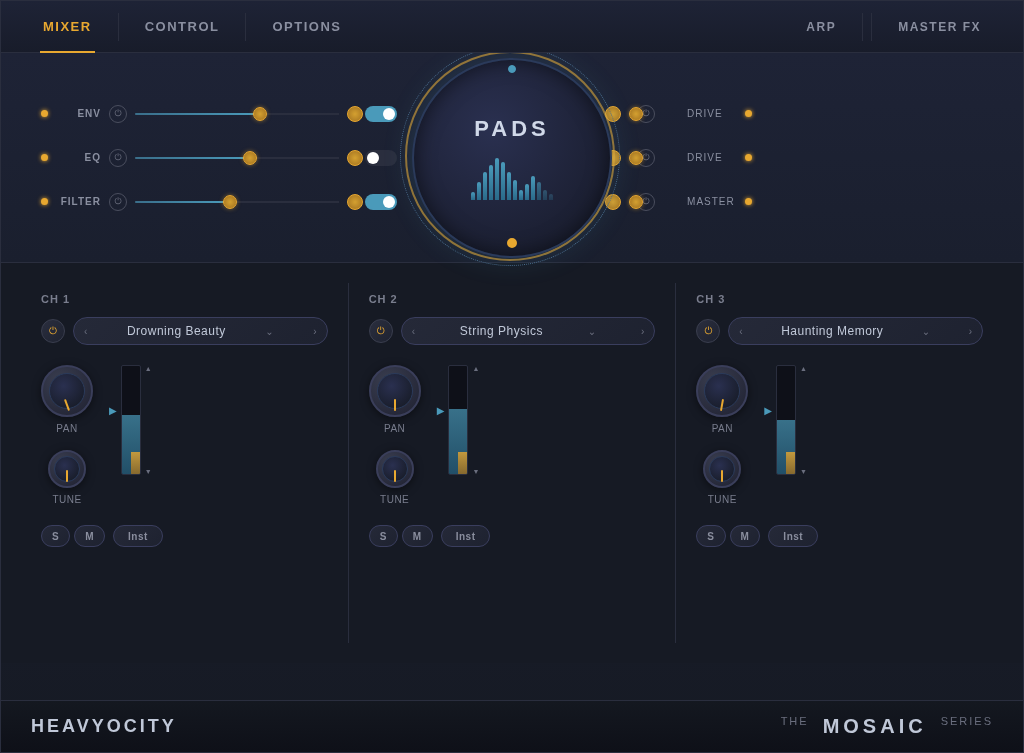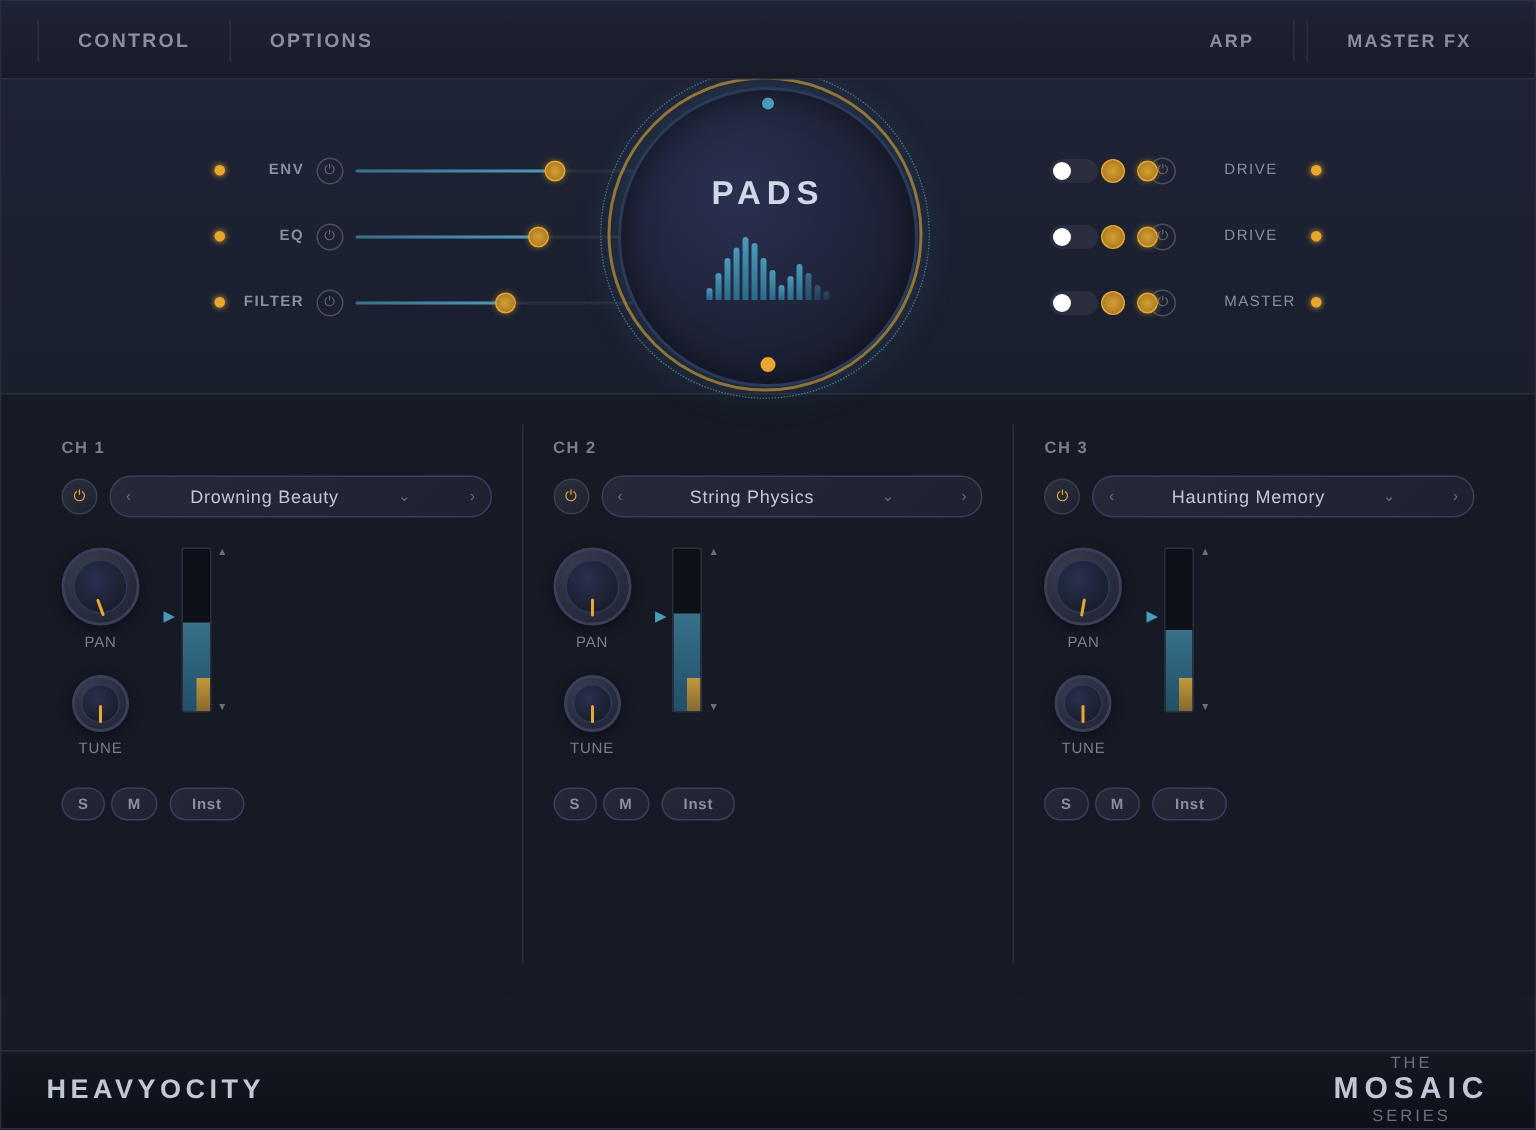--- a/index.html
+++ b/index.html
@@ -517,23 +517,22 @@
     .logo-heavy {
       font-size: 18px;
       font-weight: 900;
       letter-spacing: 3px;
       color: #c0c8d8;
       text-transform: uppercase;
     }
 
     .logo-mosaic {
       display: flex;
-      align-items: center;
-      gap: 0;
-      flex-direction: column;
+      align-items: flex-start;
+      gap: 14px;
     }
 
     .logo-the {
       font-size: 11px;
       color: #6a6e7e;
       letter-spacing: 2px;
       text-transform: uppercase;
     }
 
     .logo-mosaic-text {
@@ -581,24 +580,24 @@
       font-weight: 400;
       letter-spacing: 1px;
       color: #8a8fa0;
       width: 50px;
       margin-left: 24px;
     }
 
     .top-area-inner {
       display: flex;
       align-items: center;
-      justify-content: center;
+      justify-content: flex-start;
       width: 100%;
       height: 100%;
-      padding: 20px 12px;
+      padding: 20px 30px;
       position: relative;
     }
 
     .slider-container {
       display: flex;
       align-items: center;
       gap: 4px;
       flex: 1;
     }
 
@@ -618,20 +617,23 @@
     }
 
   </style>
 </head>
 <body>
 
 <div class="main-container">
 
   <div class="top-nav">
     <div class="nav-left">
+      <div class="nav-tab active">
+        <span>MIXER</span>
+      </div>
       <div class="nav-separator"></div>
       <div class="nav-tab">
         <span>CONTROL</span>
       </div>
       <div class="nav-separator"></div>
       <div class="nav-tab">
         <span>OPTIONS</span>
       </div>
     </div>
     <div class="nav-right">

